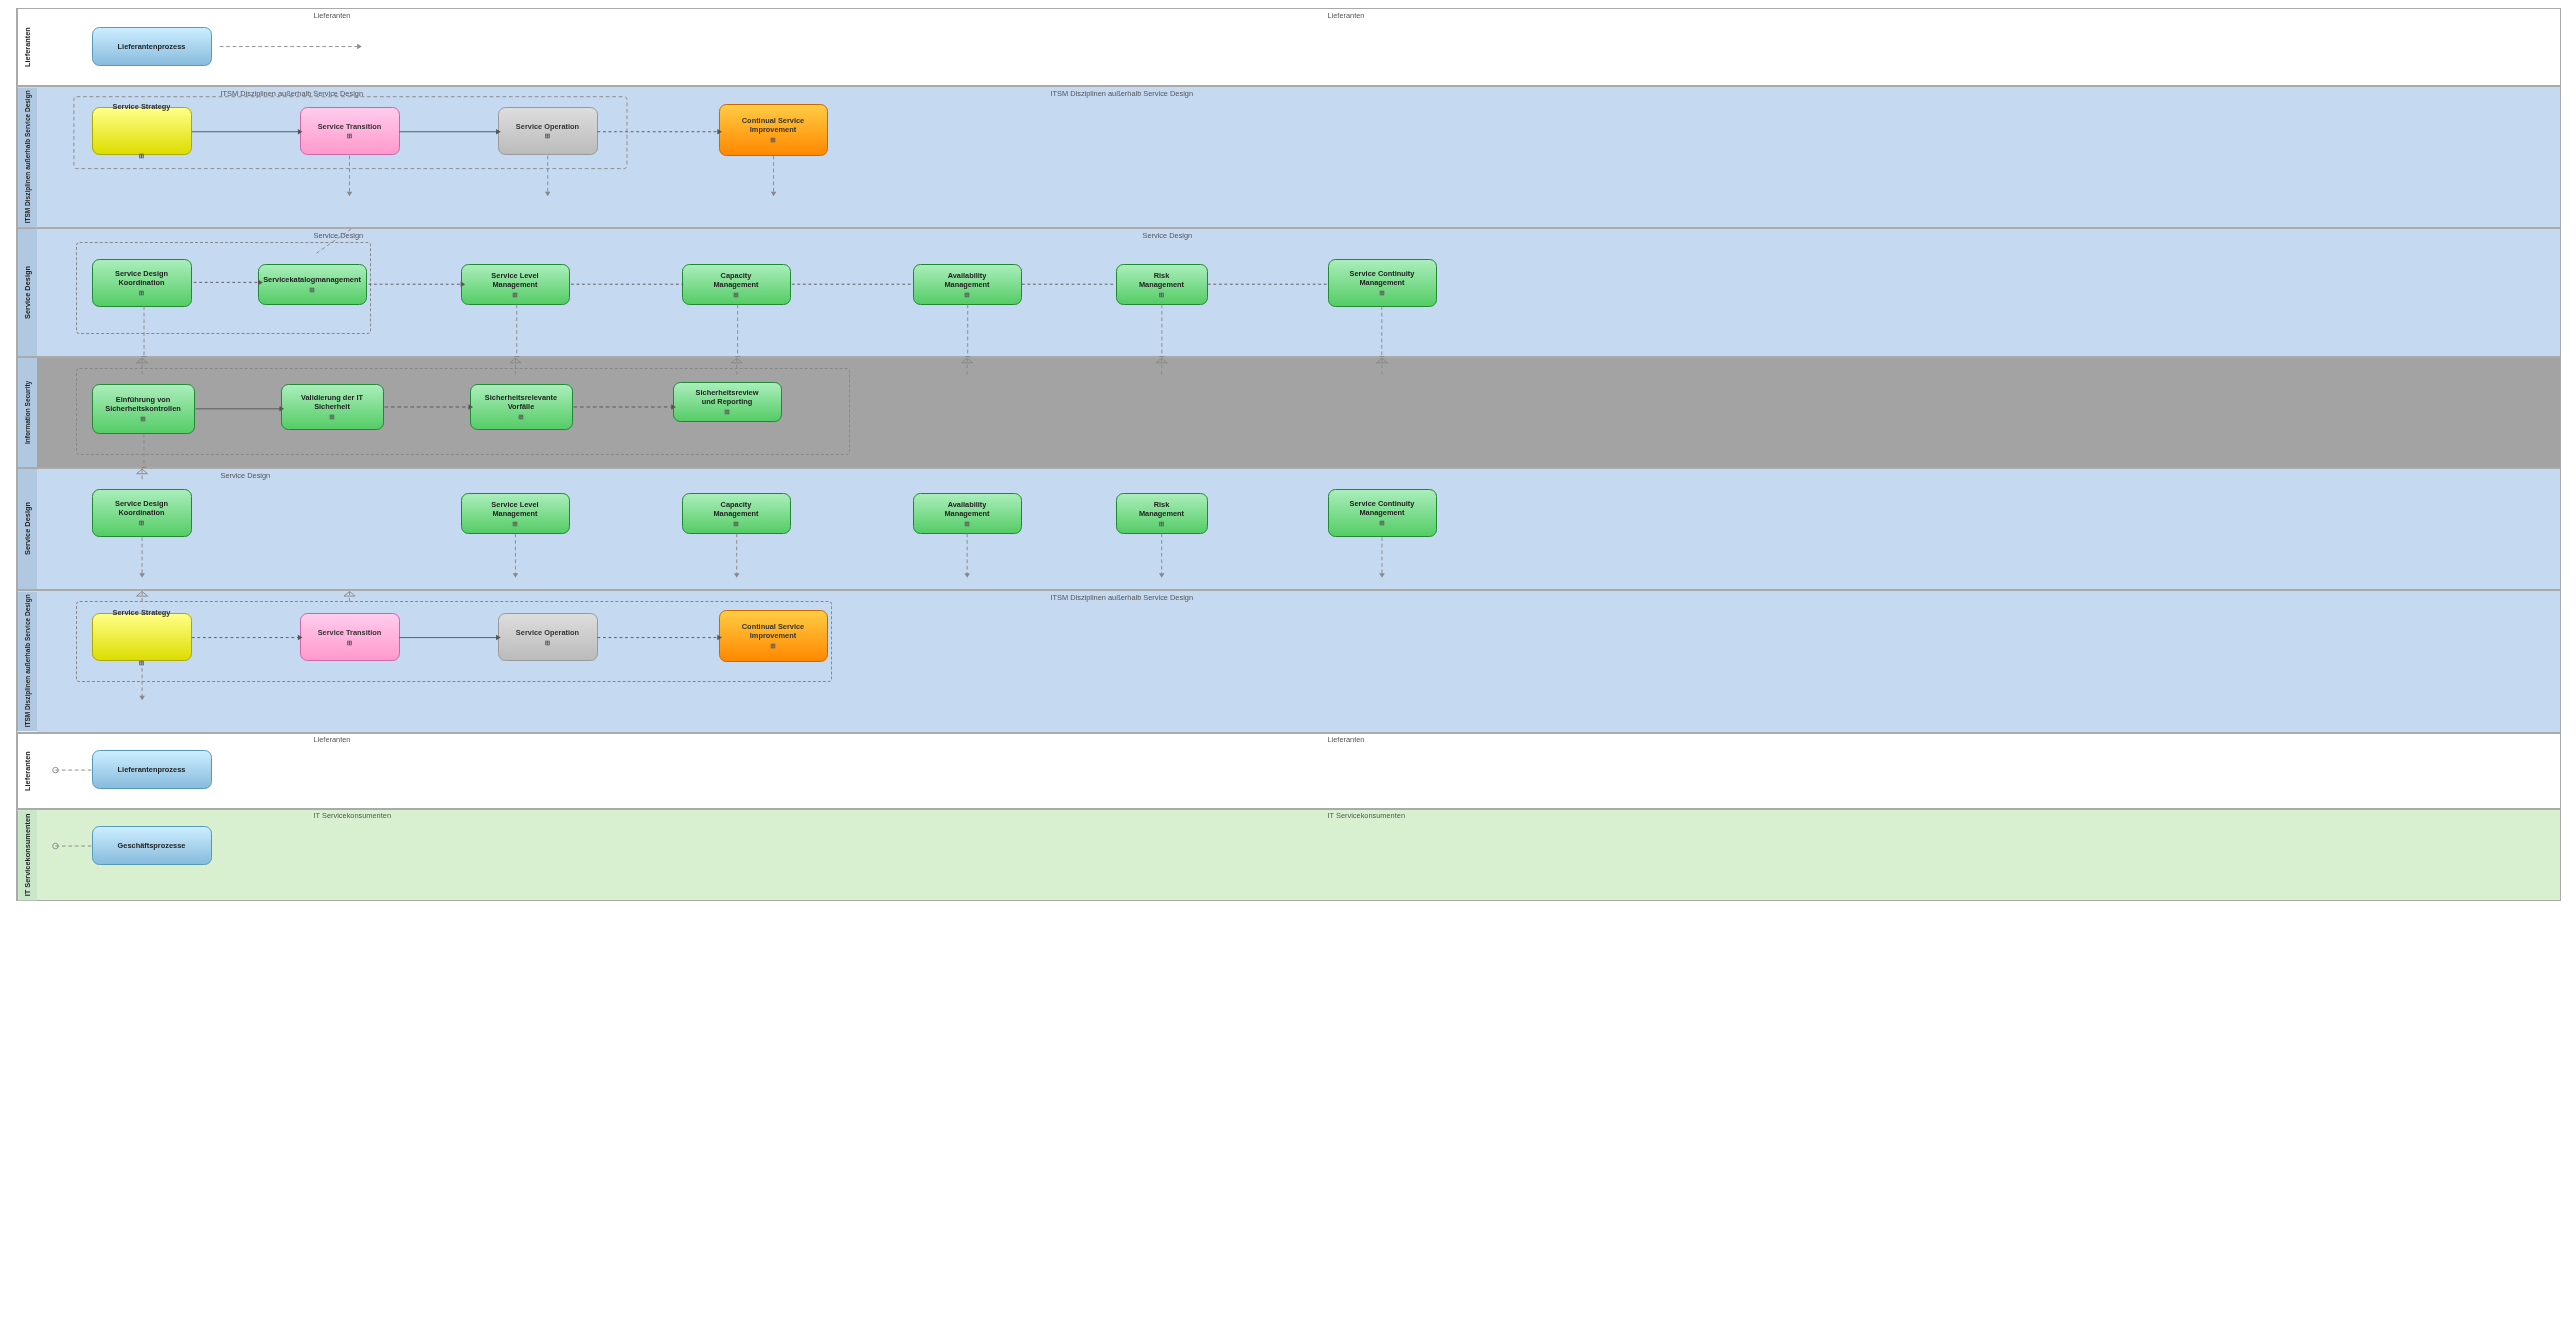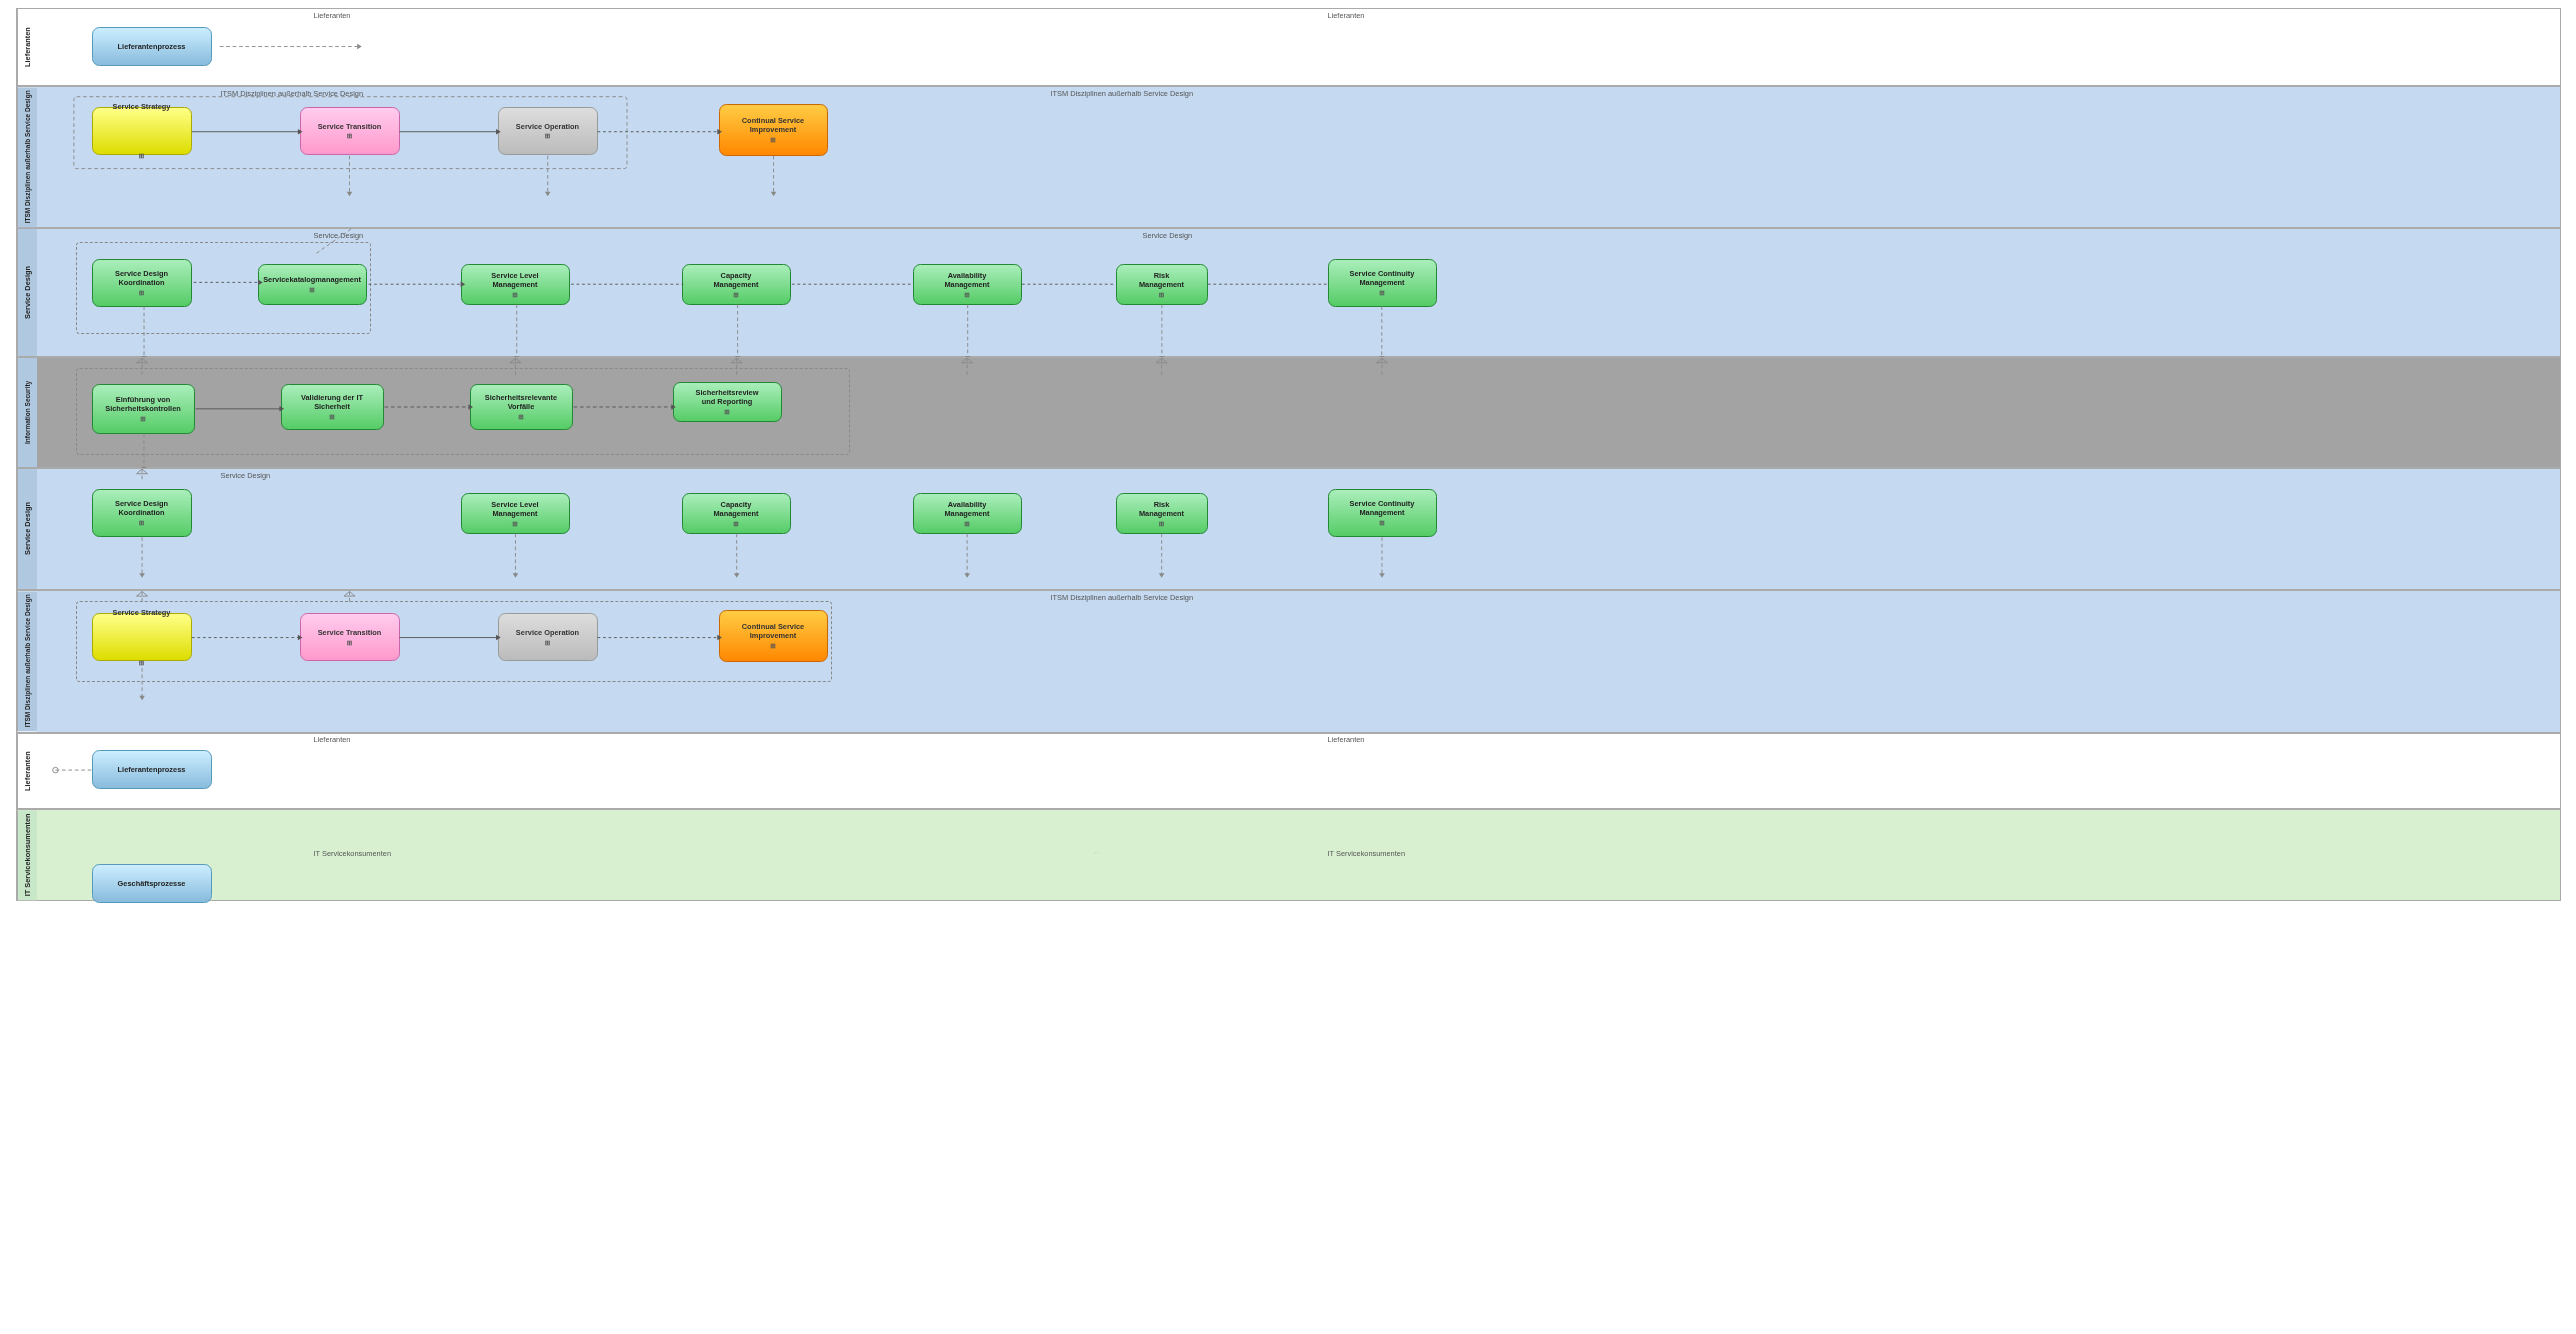--- a/index.html
+++ b/index.html
@@ -438,21 +438,21 @@
       </div>
 
       <svg style="position:absolute;top:0;left:0;width:100%;height:100%;pointer-events:none;overflow:visible;" viewBox="0 0 2736 80" width="2523" height="74">
 
         <line x1="20" y1="39" x2="60" y2="39" stroke="#888" stroke-width="1" stroke-dasharray="4,3"></line>
         <circle cx="20" cy="39" r="3" fill="none" stroke="#888" stroke-width="1"></circle>
       </svg>
     </div>
   </div>
 
-  <div class="swim-lane" style="min-height:83px; background:#d8f0d0;align-items:center;">
+  <div class="swim-lane" style="min-height:83px; background:#d8f0d0;">
     <div class="lane-label green-bg">IT Servicekonsumenten</div>
     <div class="lane-content" style="background:#d8f0d0; position:relative;">
       <span class="section-header" style="left:277px;">IT Servicekonsumenten</span>
       <span class="section-header" style="left:1291px;">IT Servicekonsumenten</span>
 
       <div class="process-box box-blue-light" style="left:55px; top:16.6px; width:120px; height:39px;">
         <span>Geschäftsprozesse</span>
       </div>
 
       <svg style="position:absolute;top:0;left:0;width:100%;height:100%;pointer-events:none;overflow:visible;" viewBox="0 0 2736 97.8125" width="2523" height="90">

